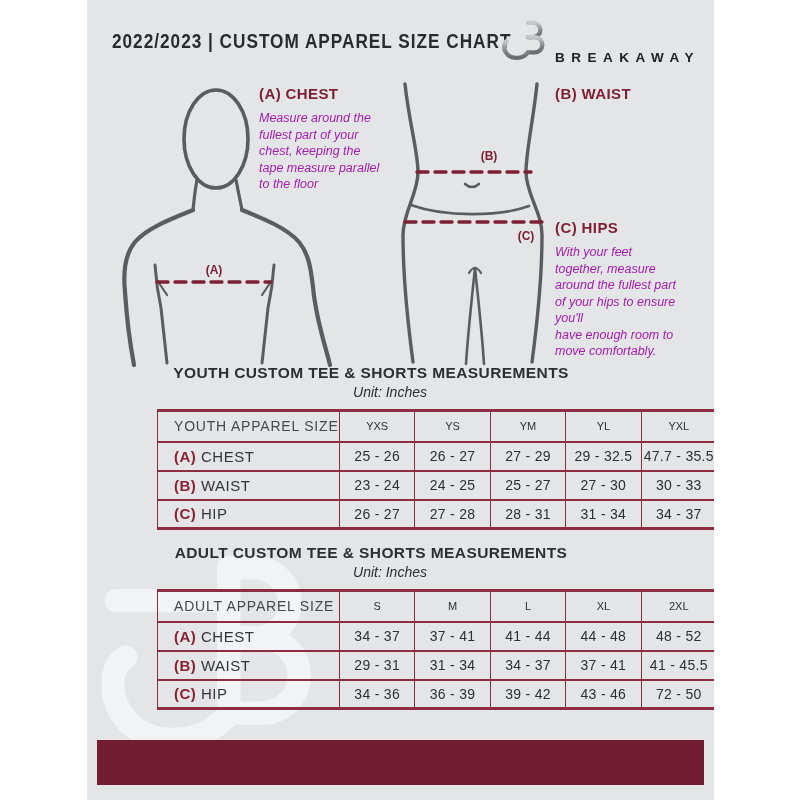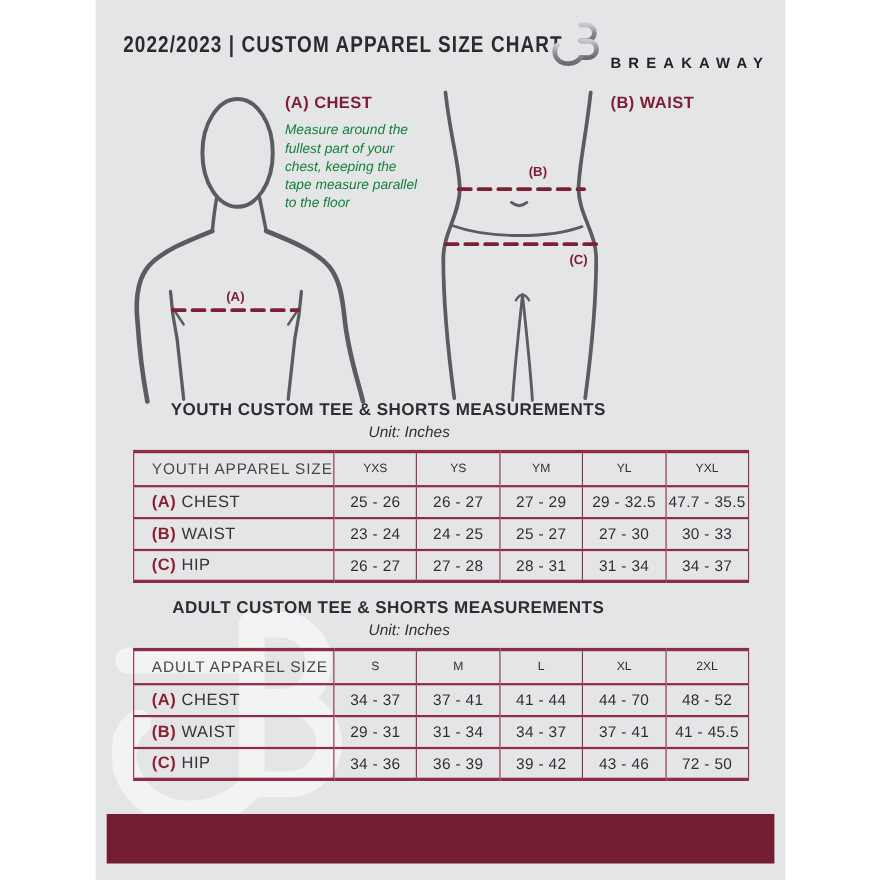--- a/index.html
+++ b/index.html
@@ -18,35 +18,35 @@
 
   
   .hdr-title{position:absolute;left:25px;top:29px;font-size:21px;font-weight:bold;color:var(--ink);
     letter-spacing:1.2px;transform:scaleX(.82);transform-origin:left center;white-space:nowrap;}
   .logo{position:absolute;left:415px;top:16px;width:48px;height:46px;}
   .brand{position:absolute;left:468px;top:50px;font-size:13.5px;font-weight:bold;color:#212226;letter-spacing:6.5px;white-space:nowrap;}
 
   
   .instr{position:absolute;color:var(--maroon);}
   .instr h3{font-size:15px;font-weight:bold;color:#7e1d33;letter-spacing:.4px;}
-  .instr p{margin-top:8px;font-size:12.5px;font-style:italic;line-height:1.32;color:#15803d;white-space:pre-line;}
+  .instr p{margin-top:8px;font-size:12.5px;font-style:italic;line-height:1.32;color:#a21caf;white-space:pre-line;}
   .instr-a{left:172px;top:85px;width:170px;}
   .instr-b{left:468px;top:85px;width:160px;}
   .instr-c{left:468px;top:219px;width:170px;}
 
   
   .fig{position:absolute;}
   .fig-front{left:30px;top:82px;}
   .fig-back{left:312px;top:82px;}
   .fig path,.fig ellipse,.fig line{fill:none;stroke:var(--figure);stroke-linecap:round;}
   .fig .dash{stroke:#7d2035;stroke-width:3.4;stroke-dasharray:11 7;}
   .fig text{fill:#7d2035;font-family:"Liberation Sans",sans-serif;font-weight:bold;font-size:12px;text-anchor:middle;}
 
   
-  .tbl-block{position:absolute;left:0;width:532px;z-index:2;}
+  .tbl-block{position:absolute;left:0;width:532px;z-index:2;padding-left:36px;}
   .tbl-title{text-align:center;font-size:15.5px;font-weight:bold;color:#2d2e31;letter-spacing:.4px;}
   .tbl-unit{text-align:center;font-size:14px;font-style:italic;color:#2d2e31;margin-top:2px;margin-left:38px;}
   .size-table{border-collapse:collapse;table-layout:fixed;width:560px;margin:9px 0 0 34px;border-radius:25px;}
   .size-table th,.size-table td{border:1.5px solid var(--border);border-top-width:2px;border-bottom-width:2px;
     text-align:center;vertical-align:middle;color:var(--cell-ink);}
   .size-table thead th{height:31px;font-size:11px;font-weight:normal;border-top-width:3px;}
   .size-table tbody td{height:29px;font-size:14px;letter-spacing:.3px;}
   .size-table tbody tr:last-child td{border-bottom-width:3px;}
   .size-table .lbl-col{width:182px;text-align:left;padding-left:16px;}
   .size-table thead .lbl-col{font-size:14px;font-weight:normal;color:#46474a;letter-spacing:.8px;}
@@ -87,20 +87,30 @@
       <h3>(A) CHEST</h3>
       <p>Measure around the
 fullest part of your
 chest, keeping the
 tape measure parallel
 to the floor</p>
     </div>
     <div class="instr instr-b">
       <h3>(B) WAIST</h3>
     </div>
+    <div class="instr instr-c">
+      <h3>(C) HIPS</h3>
+      <p>With your feet
+together, measure
+around the fullest part
+of your hips to ensure
+you'll
+have enough room to
+move comfortably.</p>
+    </div>
 
     <svg class="fig fig-front" width="280" height="286" viewBox="0 0 280 286">
       <ellipse cx="99" cy="57" rx="32" ry="49" stroke-width="3.6"></ellipse>
       <path d="M80,98 C78,108 77,118 76,128" stroke-width="3.2"></path>
       <path d="M119,98 C121,108 123,118 125,128" stroke-width="3.2"></path>
       <path d="M76,128 C56,136 30,146 18,160 C8,172 6,190 8,210 C10,240 13,262 17,283" stroke-width="4.2"></path>
       <path d="M125,128 C145,136 170,146 182,160 C192,172 194,188 196,205 C199,238 208,262 213,283" stroke-width="4.2"></path>
       <path d="M38,183 C39,198 41,212 44,226 C46,245 48,264 50,281" stroke-width="3"></path>
       <path d="M157,183 C156,198 154,212 151,226 C149,245 147,264 145,281" stroke-width="3"></path>
       <path d="M40,198 L50,213" stroke-width="2.2"></path>
@@ -189,21 +199,21 @@
               <th>XL</th>
               <th>2XL</th>
             </tr>
           </thead>
           <tbody>
             <tr>
               <td class="lbl-col"><span class="pre">(A)</span> CHEST</td>
               <td>34 - 37</td>
               <td>37 - 41</td>
               <td>41 - 44</td>
-              <td>44 - 70</td>
+              <td>44 - 48</td>
               <td>48 - 52</td>
             </tr>
             <tr>
               <td class="lbl-col"><span class="pre">(B)</span> WAIST</td>
               <td>29 - 31</td>
               <td>31 - 34</td>
               <td>34 - 37</td>
               <td>37 - 41</td>
               <td>41 - 45.5</td>
             </tr>

